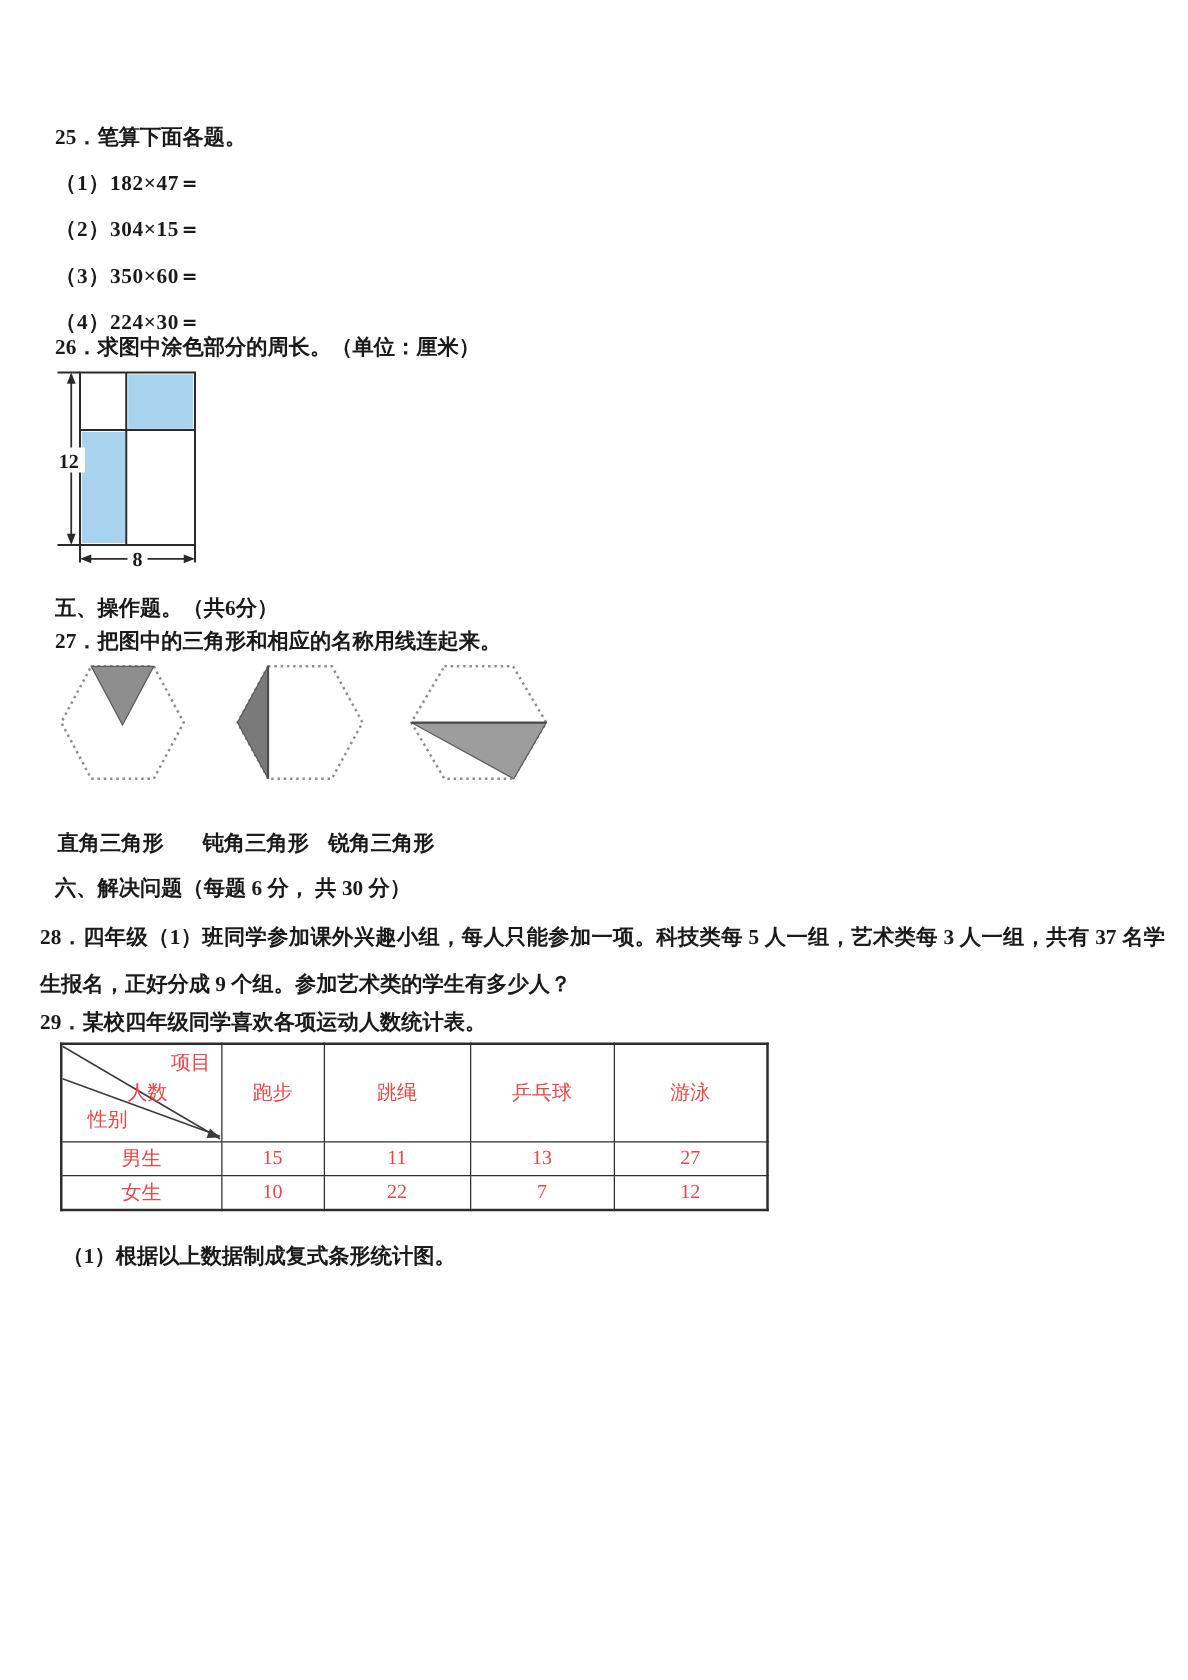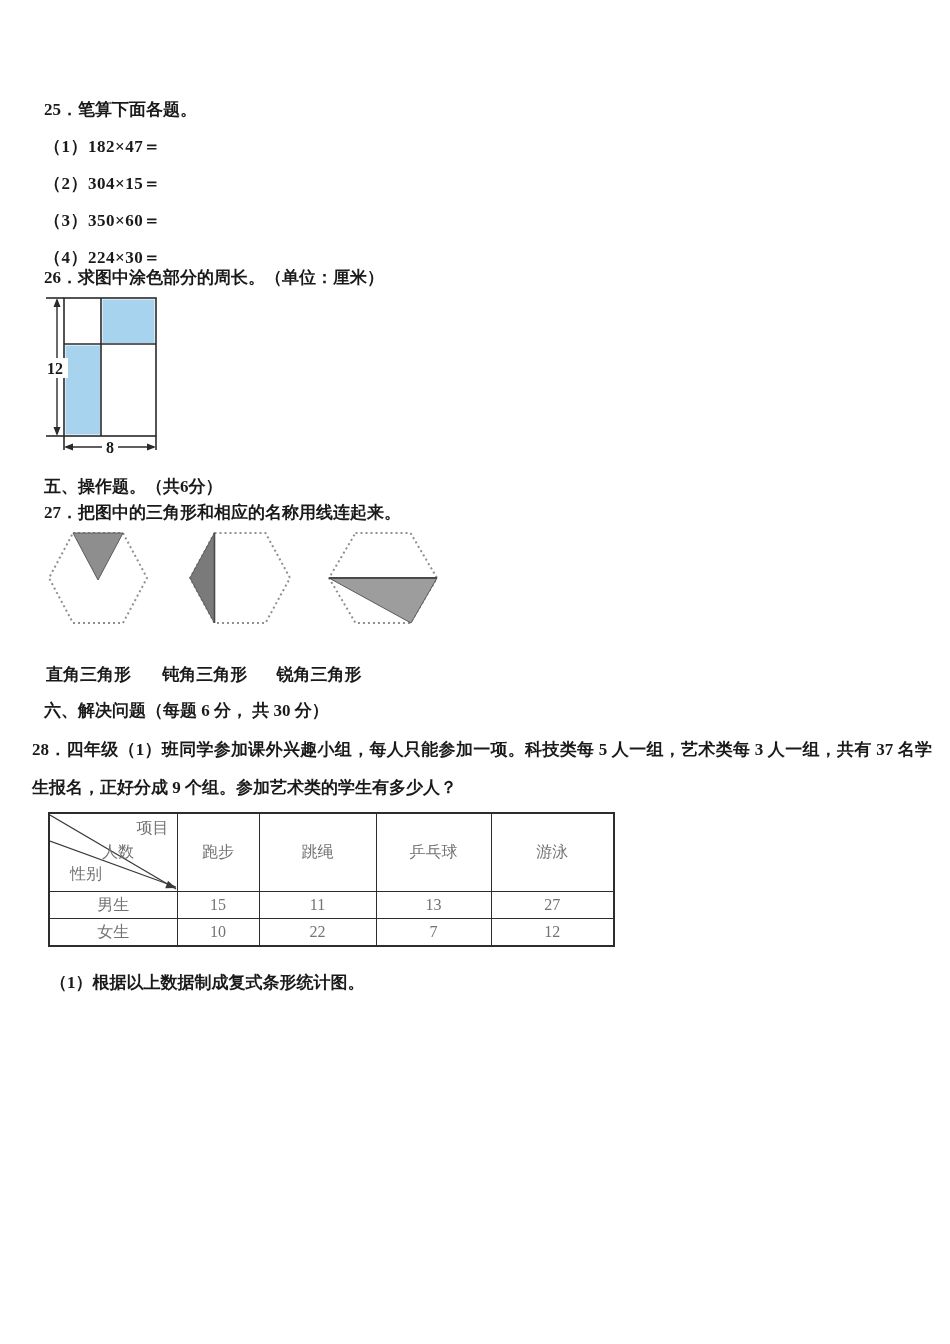--- a/index.html
+++ b/index.html
@@ -23,21 +23,21 @@
   #q27-title{margin-top:6px;}
   .hex-row{margin-top:9px;display:flex;align-items:flex-start;}
   .hex-row svg{display:block;}
   #hex1{margin-left:4px;}
   #hex2{margin-left:41px;}
   #hex3{margin-left:37px;}
   .labels-row{margin-top:40px;line-height:20px;}
   .tri-label{display:inline-block;}
   #tri-label-0{margin-left:2px;}
   #tri-label-1{margin-left:27px;}
-  #tri-label-2{margin-left:25px;}
+  #tri-label-2{margin-left:11px;}
   #sec6-title{margin-top:16px;}
   .para{
     margin:10px 0 0 -12px;
     width:900px;
     line-height:38px;
     text-align:justify;
     font-weight:600;
   }
   #q29-title{margin-left:-12px;line-height:22px;}
   table.stats{
@@ -46,21 +46,21 @@
     border:2px solid #2d2d2d;
     table-layout:fixed;
   }
   table.stats td{
     border:1.5px solid #2d2d2d;
     text-align:center;
     vertical-align:middle;
     font-weight:400;
     font-size:16px;
     padding:0;
-    color:#737373;
+    color:#ef4444;
   }
   td.corner{position:relative;}
   td.corner svg{position:absolute;left:0;top:0;}
   .corner-label{position:absolute;font-size:16px;font-weight:400;white-space:nowrap;}
   #corner-top{right:8px;top:4px;}
   #corner-mid{left:52px;top:28px;}
   #corner-bot{left:6px;top:50px;margin-left:14px;}
   .hdr-row td{height:77px;}
   .data-row td{height:26px;}
   #q29-sub{margin-top:26px;margin-left:6px;line-height:20px;}
@@ -135,20 +135,21 @@
   <div class="labels-row">
     <span class="tri-label" id="tri-label-0">直角三角形</span>
     <span class="tri-label" id="tri-label-1">钝角三角形</span>
     <span class="tri-label" id="tri-label-2">锐角三角形</span>
   </div>
 
   <div class="line" id="sec6-title">六、解决问题（每题 6 分， 共 30 分）</div>
 
   <p class="para">28．四年级（1）班同学参加课外兴趣小组，每人只能参加一项。科技类每 5 人一组，艺术类每 3 人一组，共有 37 名学生报名，正好分成 9 个组。参加艺术类的学生有多少人？</p>
 
+  <div class="line" id="q29-title">29．某校四年级同学喜欢各项运动人数统计表。</div>
 
   <table class="stats">
     <colgroup>
       <col style="width:128px">
         <col style="width:82px">
         <col style="width:117px">
       <col style="width:115px">
         <col style="width:123px">
     </colgroup>
     <tbody>

